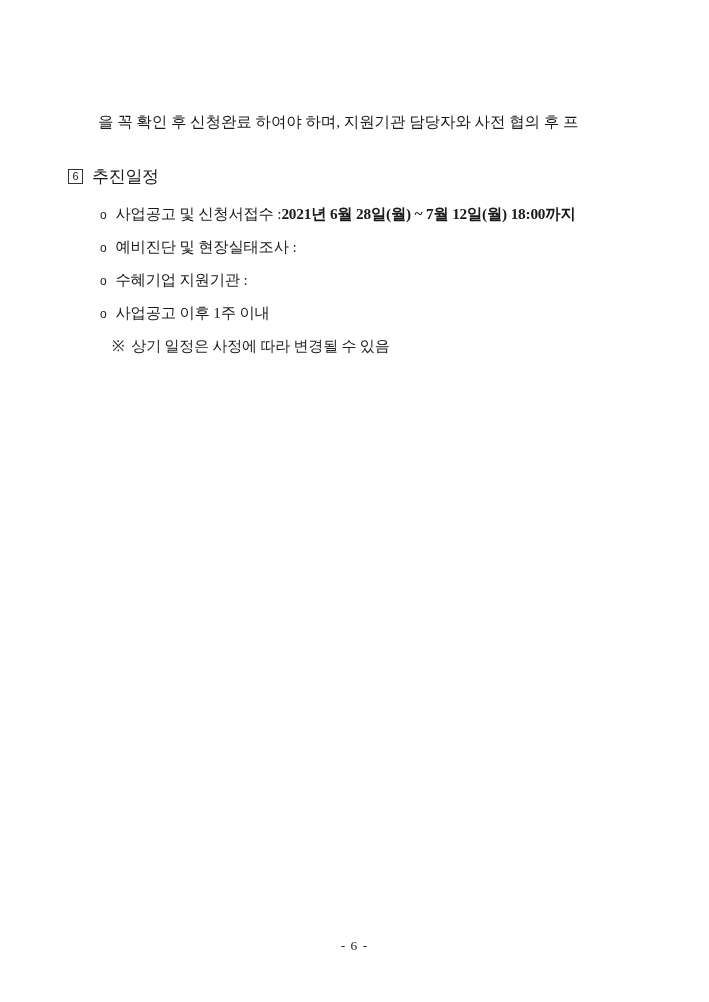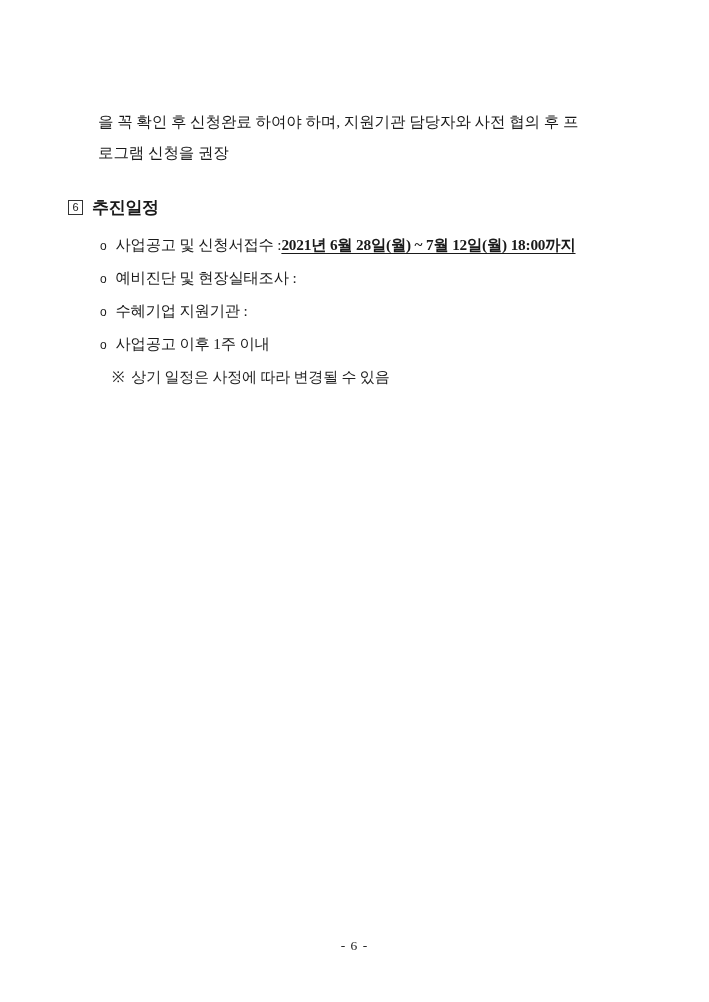--- a/index.html
+++ b/index.html
@@ -51,21 +51,21 @@
     height: 15px;
     border: 1px solid #333;
     font-size: 11px;
     line-height: 1;
     font-family: "Liberation Sans", sans-serif;
     margin-right: 9px;
     box-sizing: border-box;
   }
   .section-title {
     font-size: 17px;
-    font-weight: bold;
+    font-weight: normal;
     letter-spacing: -0.3px;
   }
 
   
   .list {
     margin: 0;
     padding: 0;
     list-style: none;
   }
   .list li {
@@ -79,21 +79,20 @@
   }
   .bullet {
     font-family: "Liberation Sans", sans-serif;
     font-size: 12px;
     margin-right: 9px;
     line-height: 32px;
   }
   .item-label { }
   .item-value {
     font-weight: bold;
-    text-decoration: underline;
     text-underline-offset: 3px;
     letter-spacing: -0.2px;
   }
   .item-value-plain {
     letter-spacing: -0.2px;
   }
 
   
   .note {
     font-size: 15px;
@@ -116,21 +115,20 @@
     letter-spacing: 1px;
   }
 </style>
 </head>
 <body>
 
 <div class="page">
 
   <p class="intro">
     <span class="l1">을 꼭 확인 후 신청완료 하여야 하며, 지원기관 담당자와 사전 협의 후 프</span>
-    <span class="l2">로그램 신청을 권장</span>
   </p>
 
   <div class="section-head">
     <span class="num-box">6</span>
     <span class="section-title">추진일정</span>
   </div>
 
   <ul class="list">
     <li>
       <span class="bullet">o</span>

